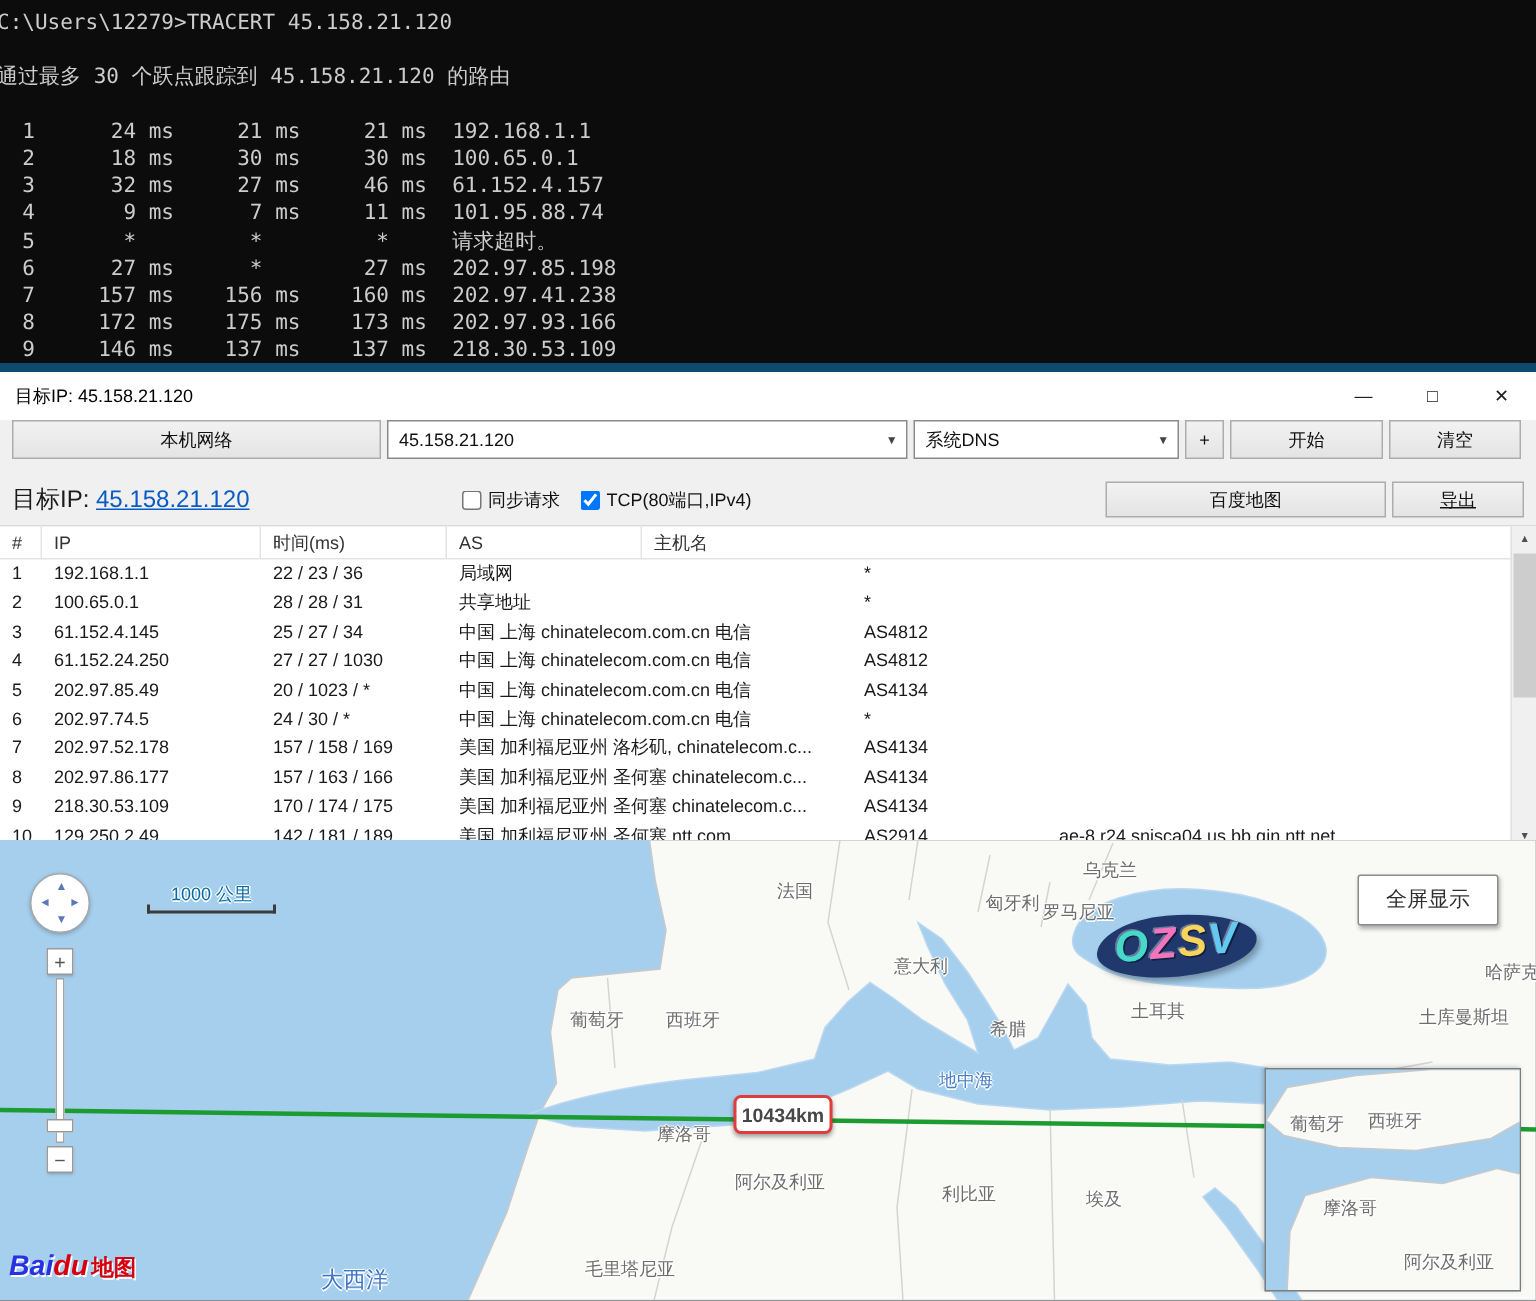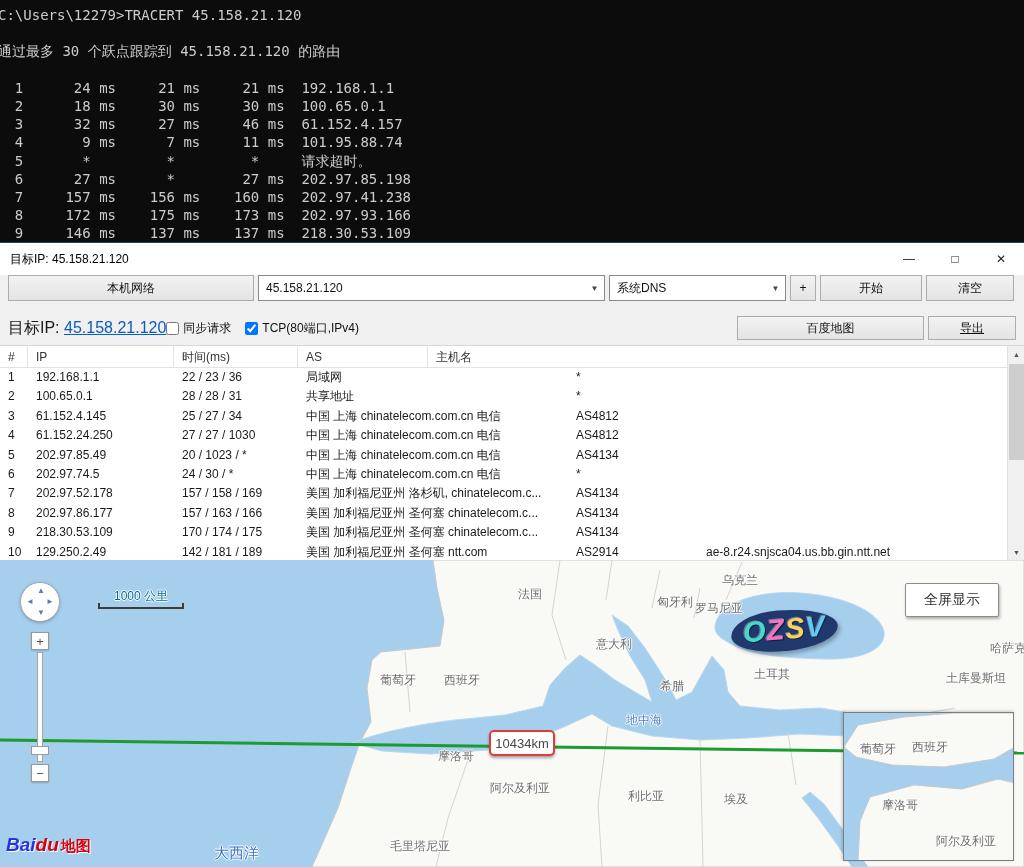--- a/index.html
+++ b/index.html
@@ -6,41 +6,41 @@
   html,body { background:#222; }
   body { font-family:"Liberation Sans","DejaVu Sans",sans-serif; }
   .screen { position:relative; width:1024px; height:867px; overflow:hidden; background:#fff; }
 
   
   .terminal { position:absolute; left:0; top:0; width:1024px; height:244px; background:#0c0c0c; overflow:hidden; }
   .terminal pre { margin:0 0 0 -4px; padding:6px 0 0 2px; color:#cccccc;
     font:14px/18.2px "DejaVu Sans Mono",monospace; white-space:pre; }
 
   
-  .appwin { position:absolute; left:0; top:242px; width:1024px; height:318px; background:#f0f0f0; border-top:1px solid #0c4a6e; }
+  .appwin { position:absolute; left:0; top:242px; width:1024px; height:318px; background:#f0f0f0; border-top:6px solid #0c4a6e; }
   .titlebar { position:relative; height:32px; background:#ffffff; display:flex; align-items:center; padding-left:10px; font-size:12px; color:#000; }
   .win-ctrls { position:absolute; right:0; top:0; height:32px; display:flex; }
   .win-btn { width:46px; height:32px; display:flex; align-items:center; justify-content:center; font-size:12px; color:#222; cursor:default; }
 
   .toolbar { height:36px; display:flex; align-items:flex-start; padding:0 8px; gap:4px; background:#f0f0f0; }
   .btn { background:linear-gradient(#f2f2f2,#e4e4e4); border:1px solid #acacac; height:26px; font-size:12px; color:#111;
     display:flex; align-items:center; justify-content:center; }
   .combo { position:relative; background:#fff; border:1px solid #8a8a8a; height:26px; display:flex; align-items:center;
     padding:0 20px 0 7px; font-size:12px; color:#111; }
   .combo .arrow { position:absolute; right:1px; top:1px; bottom:1px; width:17px; display:flex; align-items:center; justify-content:center;
     font-size:8px; color:#444; background:#fff; }
   .w-local {width:246px;} .w-ip {width:347px; justify-content:flex-start;} .w-dns {width:177px;} .w-plus {width:26px;} .w-start {width:102px;} .w-clear {width:88px;}
 
   .subbar { height:34px; display:flex; align-items:center; padding:0 8px; background:#f0f0f0; }
   .target { font-size:16px; white-space:nowrap; }
   .target .lbl { color:#1a1a1a; }
   .target a { color:#0a5bc4; text-decoration:underline; }
   .cb { display:flex; align-items:center; font-size:12px; color:#111; white-space:nowrap; }
   .cb input { margin-right:4px; }
-  .cb1 { } .cb2 { margin-left:14px; }
+  .cb1 { margin-left:142px; } .cb2 { margin-left:14px; }
   .subbtns { margin-left:auto; display:flex; gap:4px; }
   .btn.h24 { height:24px;text-align:right; }
   .w-baidu {width:187px;} .w-export {width:88px;text-decoration:underline;}
 
   
   .tablewrap { position:absolute; left:0; top:102px; width:1024px; height:216px; background:#fff; overflow:hidden; border-top:1px solid #d9d9d9; }
   .thead { display:flex; height:22px; line-height:22px; border-bottom:1px solid #e3e3e3; background:#fff; font-size:12px; color:#333; }
   .thead .tcell { border-right:1px solid #e3e3e3; }
   .trow { display:flex; height:19.4px; line-height:19.4px; font-size:12px; color:#1a1a1a; }
   .tcell { padding-left:8px; overflow:hidden; white-space:nowrap; flex:none; }
@@ -72,21 +72,21 @@
   .scale-label { position:absolute; left:98px; top:28px; width:86px; text-align:center; font-size:12px; color:#0369a1;
     text-shadow:-1px 0 #fff,1px 0 #fff,0 -1px #fff,0 1px #fff; }
   .scale-line { position:absolute; left:98px; top:43px; width:86px; height:6px;
     border-left:2px solid #3c3c3c; border-right:2px solid #3c3c3c; border-bottom:2px solid #3c3c3c; }
 
   .fullscreen-btn { position:absolute; left:905px; top:23px; width:94px; height:34px; background:#fff; border:1px solid #8c8c8c;
     border-radius:2px; font-size:14px; color:#2f2f2f; display:flex; align-items:center; justify-content:center;
     box-shadow:1px 2px 3px rgba(0,0,0,.3); }
 
   .dist-badge { position:absolute; left:489px; top:170px; width:66px; height:26px; background:#fff; border:2px solid #e03c3c;
-    border-radius:5px; font-size:13px; font-weight:normal; color:#474747; display:flex; align-items:center; justify-content:center;
+    border-radius:5px; font-size:13px; font-weight:bold; color:#474747; display:flex; align-items:center; justify-content:center;
     box-shadow:0 2px 3px rgba(0,0,0,.35); }
 
   .sticker { position:absolute; left:731px; top:50px; transform:rotate(-5deg); background:#20386b; padding:3px 12px 5px;
     border-radius:45% 55% 50% 48% / 55% 48% 52% 45%; font-size:29px; font-weight:900; font-style:italic; letter-spacing:1px;
     box-shadow:2px 3px 4px rgba(0,0,0,.3); }
   .sticker span { text-shadow:1px 1px 0 #0e1e40, -1px -1px 0 #ffffff55; }
 
   .inset { position:absolute; left:843px; top:152px; width:171px; height:149px; background:#a6cfee; border:1px solid #7d7d7d;
     overflow:hidden; box-shadow:-1px -1px 3px rgba(0,0,0,.2); }
   .inset .map-label { font-size:12px; }

